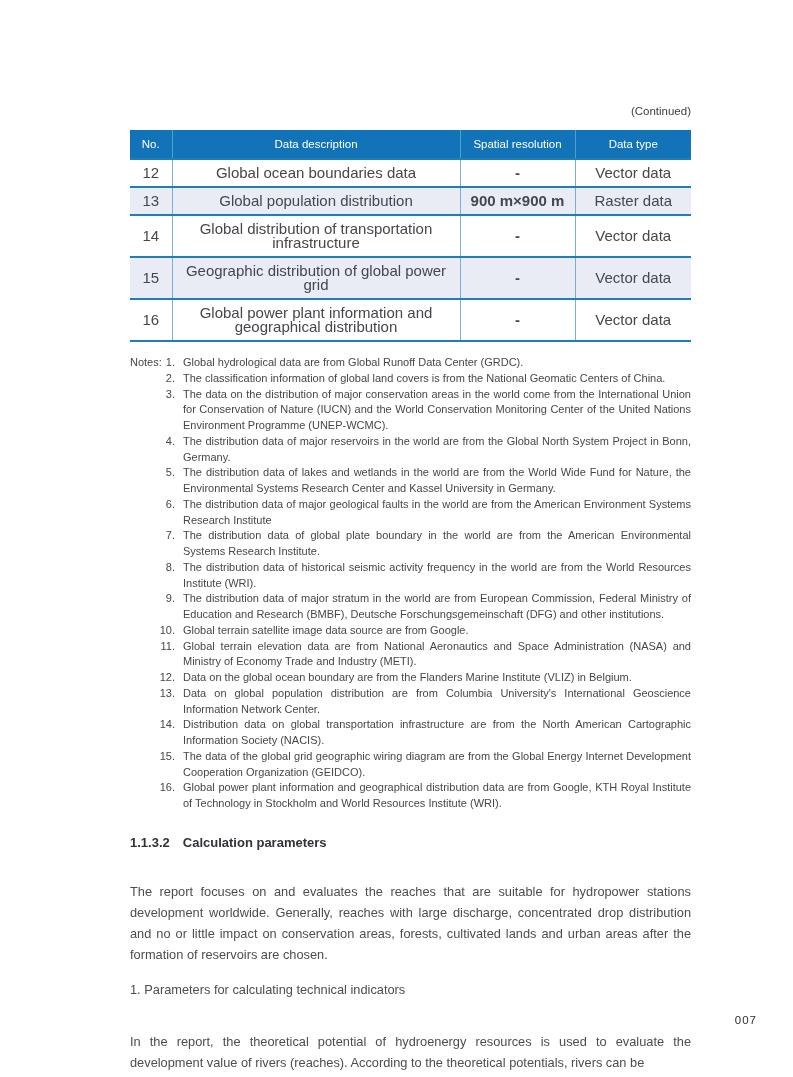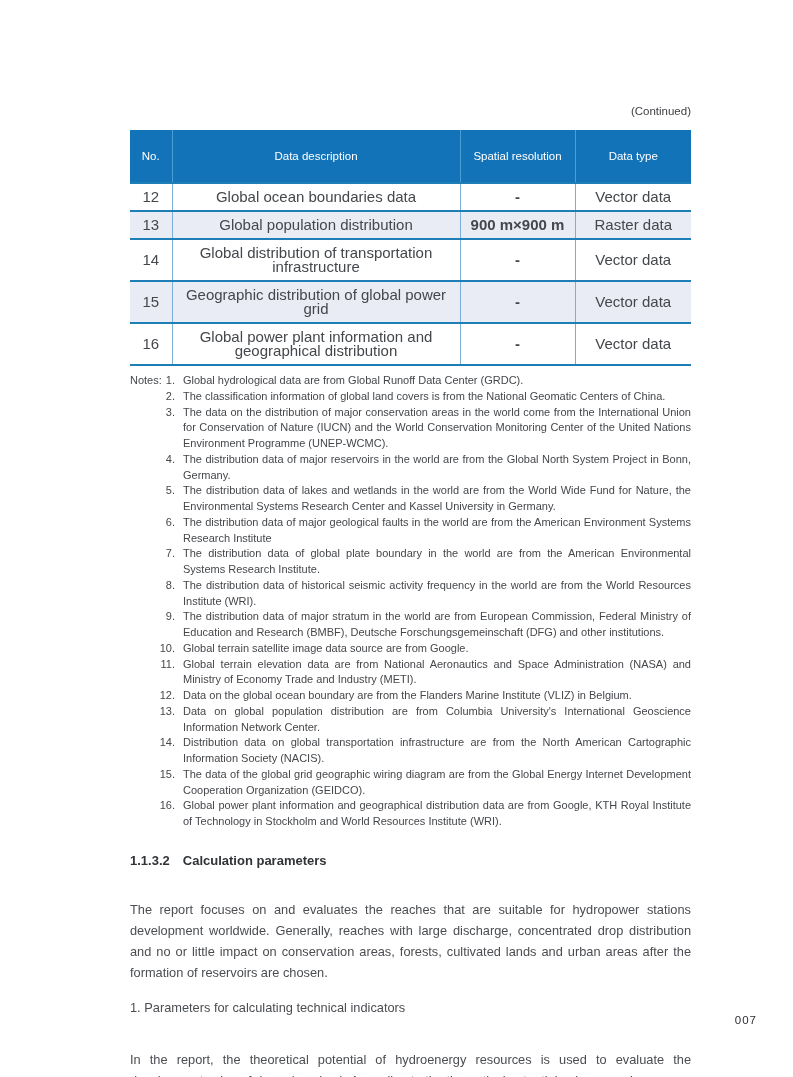--- a/index.html
+++ b/index.html
@@ -40,21 +40,21 @@
   table.data-table col.c-no   { width: 42px; }
   table.data-table col.c-desc { width: 288px; }
   table.data-table col.c-res  { width: 115px; }
   table.data-table col.c-type { width: 116px; }
   table.data-table th {
     background: var(--header-bg, #1273b8);
     color: #ffffff;
     font-weight: 400;
     font-size: 11.5px;
     height: 28px;
-    padding: 12px 4px;
+    padding: 0 4px;
     text-align: center;
   }
   table.data-table th + th {
     border-left: 1.5px solid #4d9ed2;
   }
   table.data-table td {
     font-size: 15px;
     line-height: 14px;
     text-align: center;
     padding: 6px 8px;
@@ -64,21 +64,21 @@
   table.data-table td + td {
     border-left: 1.5px solid var(--border-vertical, #7aaed6);
   }
   table.data-table tbody tr:nth-child(even) td {
     background: var(--row-shade, #e9ecf5);
   }
   table.data-table td.res-cell { font-weight: 700; }
   
   .notes {
     position: relative;
-    margin-top: 7px;
+    margin-top: 13px;
     font-size: 11px;
     line-height: 15.75px;
     color: #44474b;
   }
   .notes-label {
     position: absolute;
     left: 0;
     top: 0;
   }
   .notes ol {

